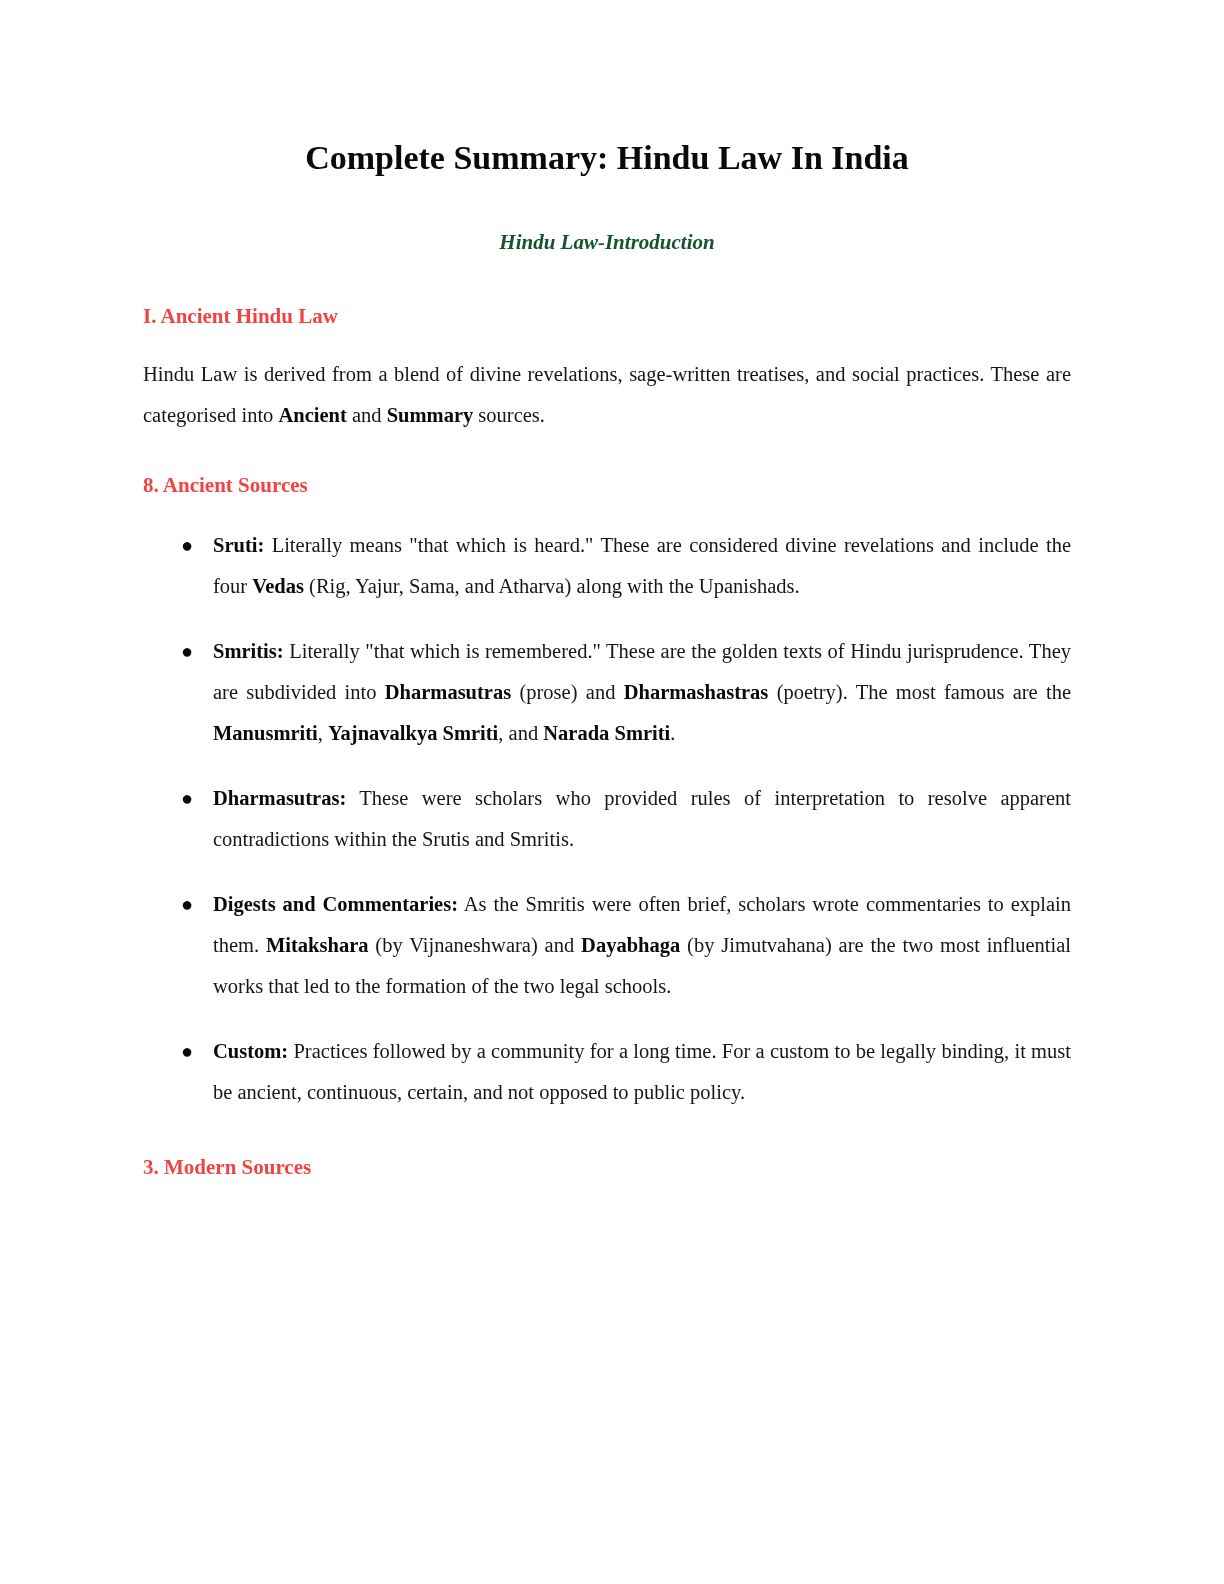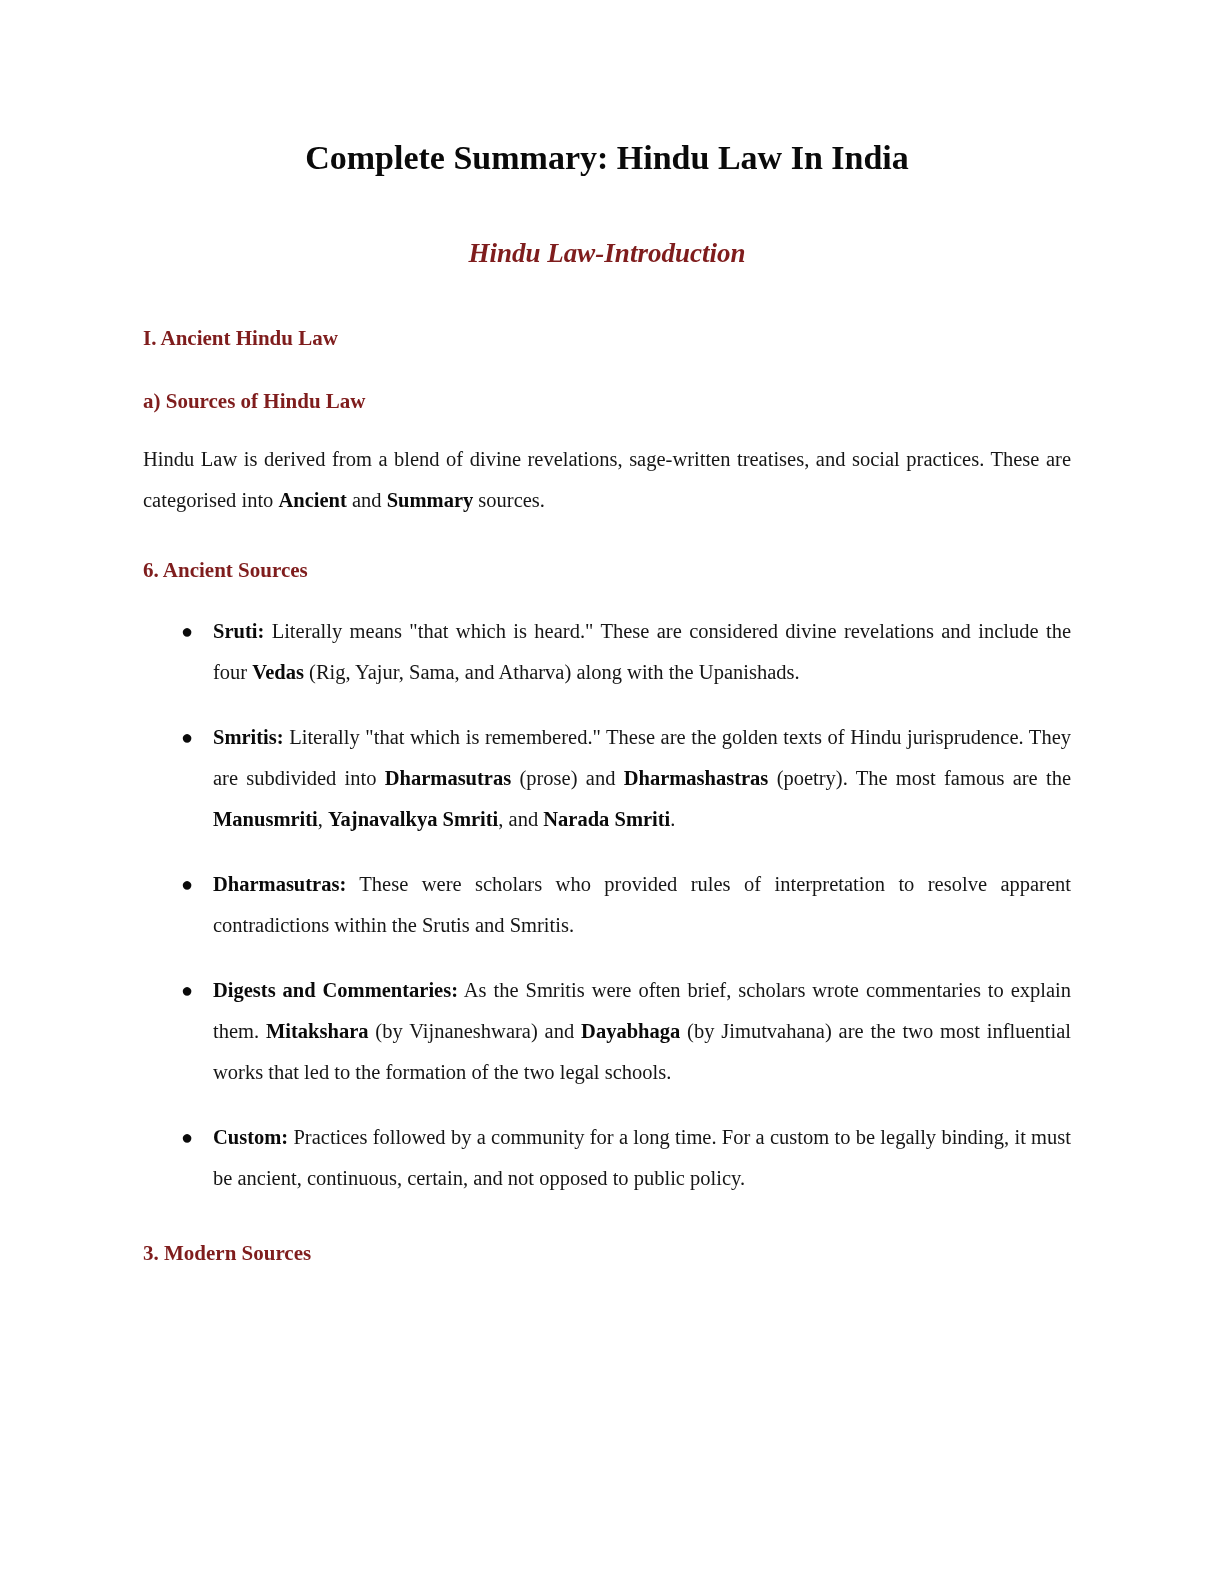--- a/index.html
+++ b/index.html
@@ -31,34 +31,34 @@
     font-weight: bold;
     text-align: center;
     line-height: 1.25;
     margin: 0;
     padding-top: 137px;
     letter-spacing: 0px;
     color: #0a0a0a;
   }
 
   .doc-subtitle {
-    font-size: 27px;
+    font-size: 21px;
     font-weight: bold;
     font-style: italic;
     text-align: center;
-    margin: 12px;
+    margin: 4px;
     padding-top: 46px;
-    color: #7f1d1d;
+    color: #14532d;
   }
 
   .heading {
     font-size: 21px;
     font-weight: bold;
     margin: 0;
-    color: #7f1d1d;
+    color: #ef4444;
     line-height: 1.35;
   }
   .h-ancient-hindu-law { padding-top: 43px; }
   .h-sources          { padding-top: 35px; }
   .h-ancient-sources  { padding-top: 35px; }
   .h-modern-sources   { padding-top: 40px; }
 
   .body-para {
     font-size: 20.5px;
     line-height: 41px;
@@ -114,25 +114,24 @@
 
 <div class="page">
   <div class="content">
 
     <h1 class="doc-title">Complete Summary: Hindu Law In India</h1>
 
     <p class="doc-subtitle">Hindu Law-Introduction</p>
 
     <h2 class="heading h-ancient-hindu-law">I. Ancient Hindu Law</h2>
 
-    <h3 class="heading h-sources">a) Sources of Hindu Law</h3>
 
     <p class="body-para"><span>Hindu Law is derived from a blend of divine revelations, sage-written treatises, and social practices. These are categorised into </span><span class="b">Ancient</span><span> and </span><span class="b">Summary</span><span> sources.</span></p>
 
-    <h3 class="heading h-ancient-sources">6. Ancient Sources</h3>
+    <h3 class="heading h-ancient-sources">8. Ancient Sources</h3>
 
     <ul class="bullets">
       <li>
         <span class="bullet-marker">●</span>
         <span class="li-text"><span class="b">Sruti:</span><span> Literally means "that which is heard." These are considered divine revelations and include the four </span><span class="b">Vedas</span><span> (Rig, Yajur, Sama, and Atharva) along with the Upanishads.</span><span class="b"></span><span></span><span class="b"></span><span></span><span class="b"></span><span></span><span class="b"></span><span></span></span>
       </li>
 
       <li>
         <span class="bullet-marker">●</span>
         <span class="li-text"><span class="b">Smritis:</span><span> Literally "that which is remembered." These are the golden texts of Hindu jurisprudence. They are subdivided into </span><span class="b">Dharmasutras</span><span> (prose) and </span><span class="b">Dharmashastras</span><span> (poetry). The most famous are the </span><span class="b">Manusmriti</span><span>, </span><span class="b">Yajnavalkya Smriti</span><span>, and </span><span class="b">Narada Smriti</span><span>.</span></span>

